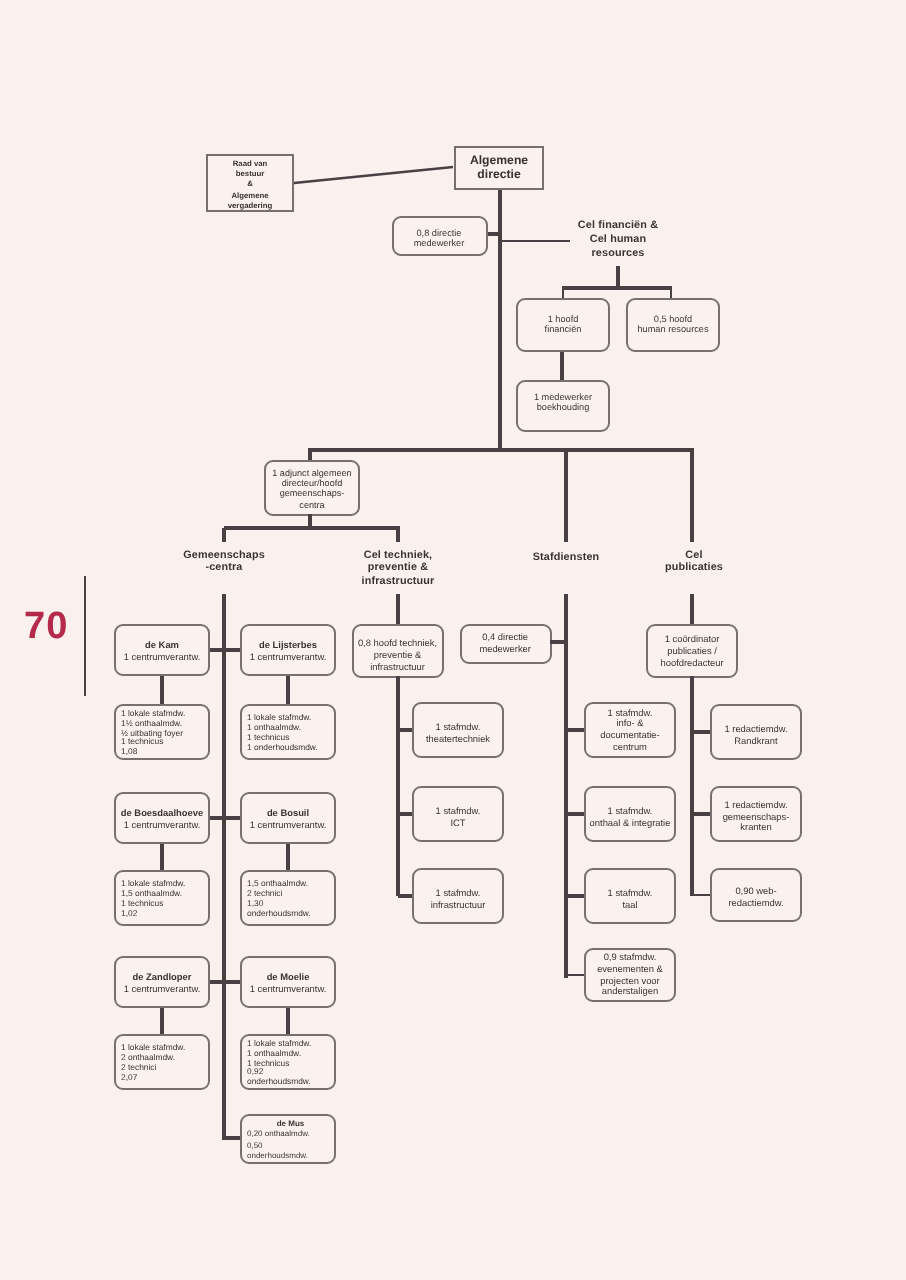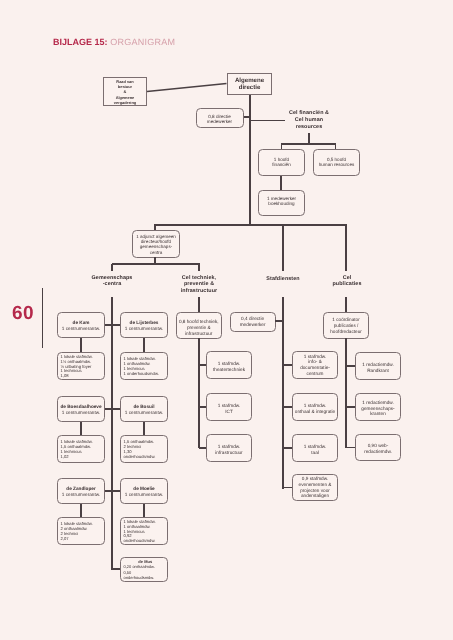--- a/index.html
+++ b/index.html
@@ -24,22 +24,21 @@
 
   .lbl{position:absolute;text-align:center;color:#3b3133;font-weight:bold;line-height:1.25;
        letter-spacing:.08px;}
 
   .ln{position:absolute;background:#4a4043;}
 </style>
 </head>
 <body>
 
 <div id="page">
-  <div class="ttl"><b>BIJLAGE 15:</b><span> ORGANIGRAM</span></div>
-  <div class="pgnum">60</div>
+  <div class="pgnum">70</div>
   <div class="vrule"></div>
   <div id="chart">
       <div class="box nw sq allb" style="left: 103px; top: 77px; width: 44px; height: 29px; font-size: 3.9px; padding: 1px 1px 0px; line-height: 1.37;">
         <span>Raad van<br>bestuur<br>&amp;<br>Algemene<br>vergadering</span>
       </div>
       <div class="box nw sq allb" style="left: 227px; top: 73px; width: 45px; height: 22px; font-size: 6.1px; padding: 1px 1px 0px; line-height: 1.07;">
         <span>Algemene<br>directie</span>
       </div>
       <svg width="453" height="640" style="position: absolute; left: 0px; top: 0px; pointer-events: none;">
         <path d="M147 91.5 L226.5 83.5" stroke="#4a4043" stroke-width="1.3" fill="none"></path>

